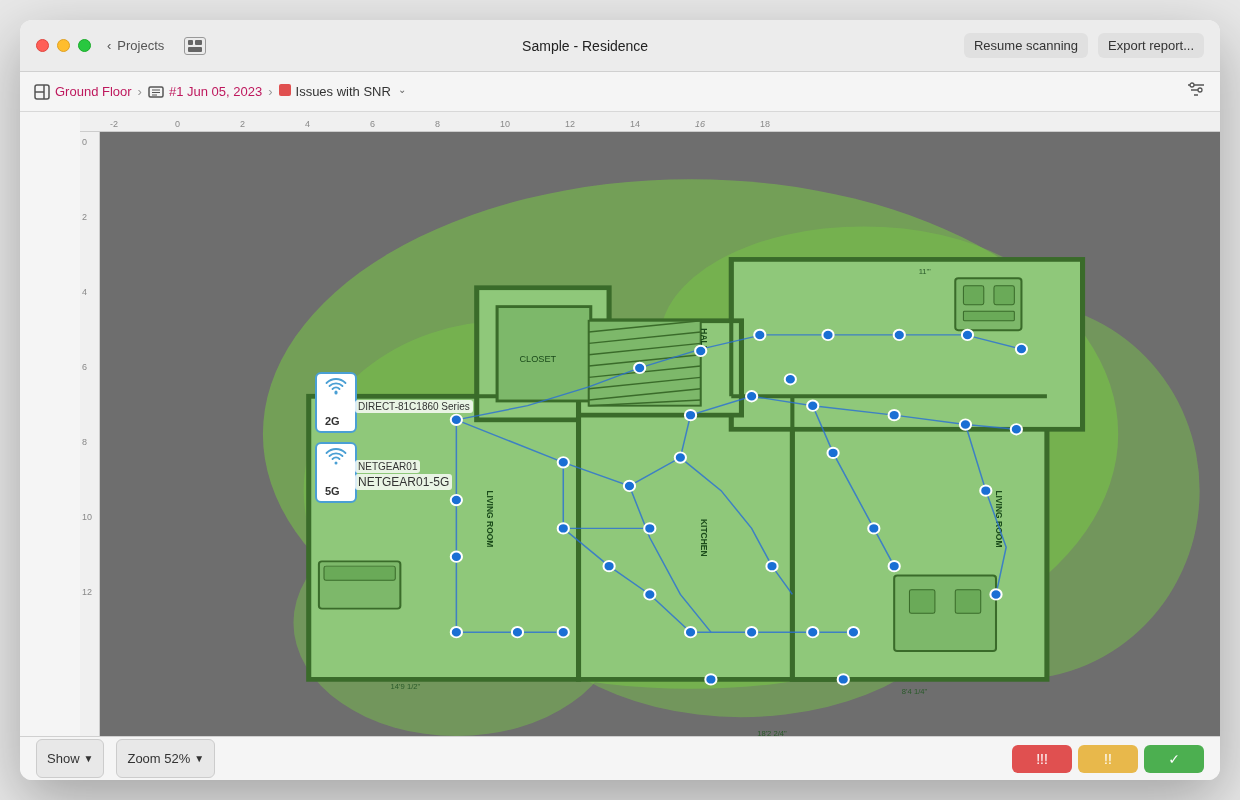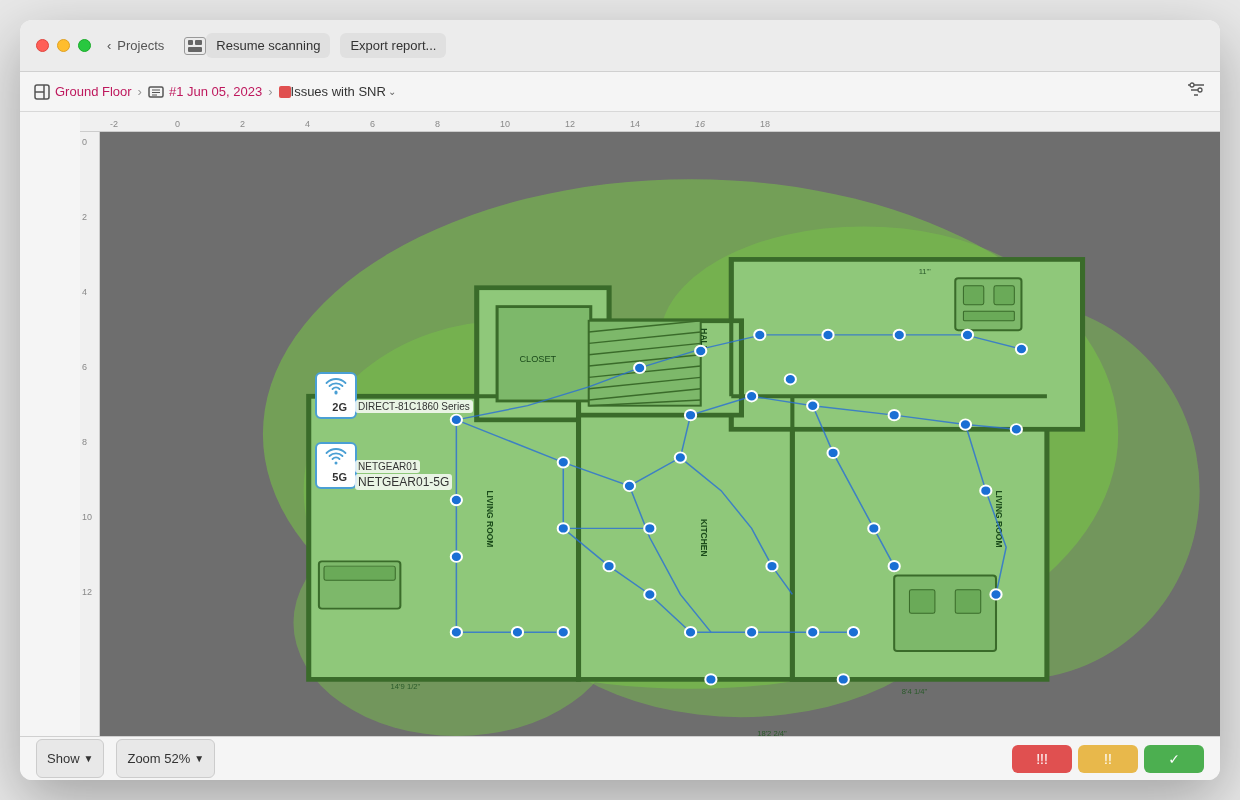--- a/index.html
+++ b/index.html
@@ -118,21 +118,21 @@
       cursor: pointer;
     }
 
     .breadcrumb-sep {
       color: #999;
       font-size: 13px;
     }
 
     .issues-badge {
       display: flex;
-      align-items: center;
+      gap: 5px;
       font-size: 13px;
       color: #333;
     }
 
     .issues-dot {
       width: 12px;
       height: 12px;
       background: #e05050;
       border-radius: 2px;
     }
@@ -215,22 +215,22 @@
     .ap-marker {
       position: absolute;
       background: white;
       border: 2px solid #4a9fd4;
       border-radius: 6px;
       padding: 4px 8px;
       font-size: 10px;
       white-space: nowrap;
       display: flex;
       flex-direction: column;
-      align-items: flex-end;
-      gap: 1px;
+      align-items: flex-start;
+      gap: 15px;
       cursor: pointer;
     }
 
     .ap-band {
       font-weight: 700;
       font-size: 11px;
       color: #333;
     }
 
     
@@ -295,20 +295,21 @@
       <span style="font-size:13px; color:#555;">‹</span>
       <span>Projects</span>
     </div>
     <div class="nav-icon">
       <svg width="14" height="12" viewBox="0 0 14 12" fill="none">
         <rect x="0" y="0" width="5" height="5" rx="1" fill="#666"></rect>
         <rect x="7" y="0" width="7" height="5" rx="1" fill="#666"></rect>
         <rect x="0" y="7" width="14" height="5" rx="1" fill="#666"></rect>
       </svg>
     </div>
+    <div class="window-title">Sample - Residence</div>
     <div class="titlebar-actions">
       <button class="titlebar-btn">Resume scanning</button>
       <button class="titlebar-btn">Export report...</button>
     </div>
   </div>
 
   <div class="toolbar">
 
     <div class="breadcrumb-item">
       <svg width="16" height="16" viewBox="0 0 16 16" fill="none">

